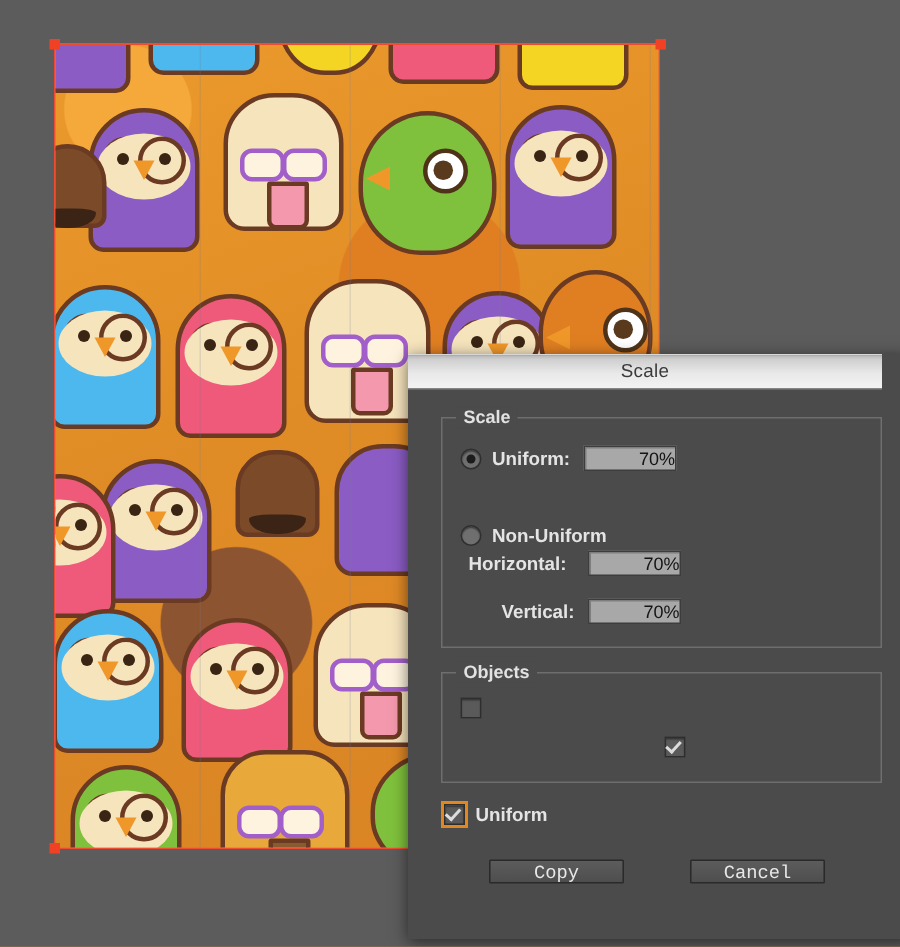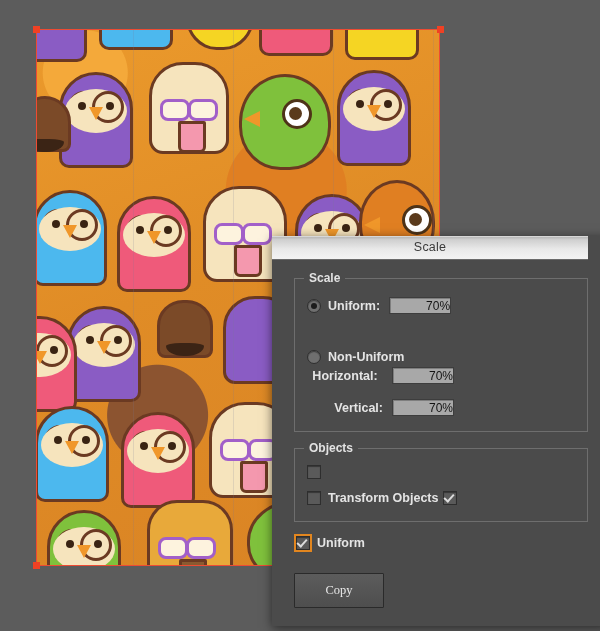--- a/index.html
+++ b/index.html
@@ -279,28 +279,29 @@
     border: solid #dcdcdc;
     border-width: 0 2px 2px 0;
     transform: rotate(42deg);
   }
   .checkbox.focus {
     outline: 2px solid #e2861f;
     outline-offset: 0px;
   }
 
   .btn {
-    height: 35px;
+    height: 16px;
     background: linear-gradient(to bottom, #5c5c5c, #4e4e4e);
     border: 1px solid #2a2a2a;
     color: #e8e8e8;
     font-size: 12.5px;
-    font-family: Liberation Serif, serif;
+    font-family: Liberation Mono, monospace;
     border-radius: 1px;
     cursor: default;
+    margin-left: 32px;
   }
   .btn.default { border: 2px solid #1d1d1d; }
 
   #preview-row { position: absolute; left: 24px; top: 300px; display: flex; align-items: center; }
   #button-row  { position: absolute; left: 22px; top: 337px; display: flex; gap: 12px; }
 </style>
 </head>
 <body>
 
 <div id="canvas-area">
@@ -500,33 +501,30 @@
       </div>
     </div>
 
     <div class="groupbox" id="group-options">
       <div class="gb-label">Objects</div>
 
       <div class="row" style="left:12px; top:16px;">
         <span class="checkbox"></span>
       </div>
 
-      <div class="row" style="left:12px; top:42px;">
-        <span class="checkbox"></span>
-        <span class="lbl">Transform Objects</span>
-      </div>
 
       <div class="row" style="left:148px; top:42px;">
         <span class="checkbox checked"></span>
       </div>
     </div>
 
     <div id="preview-row">
       <span class="checkbox checked focus"></span>
       <span class="lbl">Uniform</span>
     </div>
 
     <div id="button-row">
       <button class="btn" style="width:90px;">Copy</button>
+      <button class="btn" style="width:90px;">Cancel</button>
     </div>
 
   </div>
 </div>
 
 </body></html>

